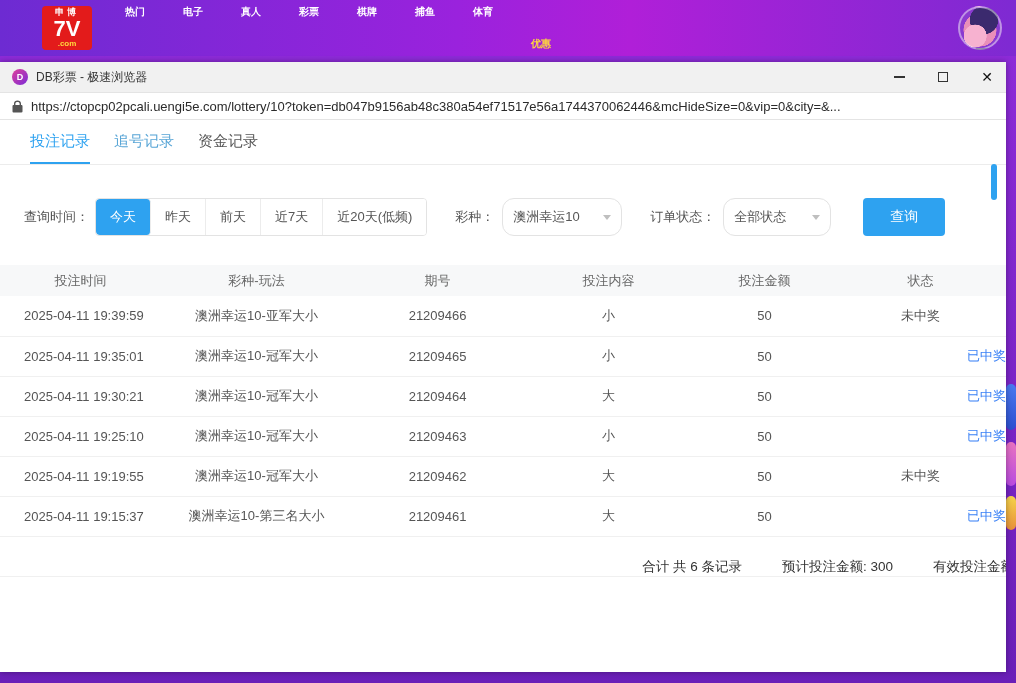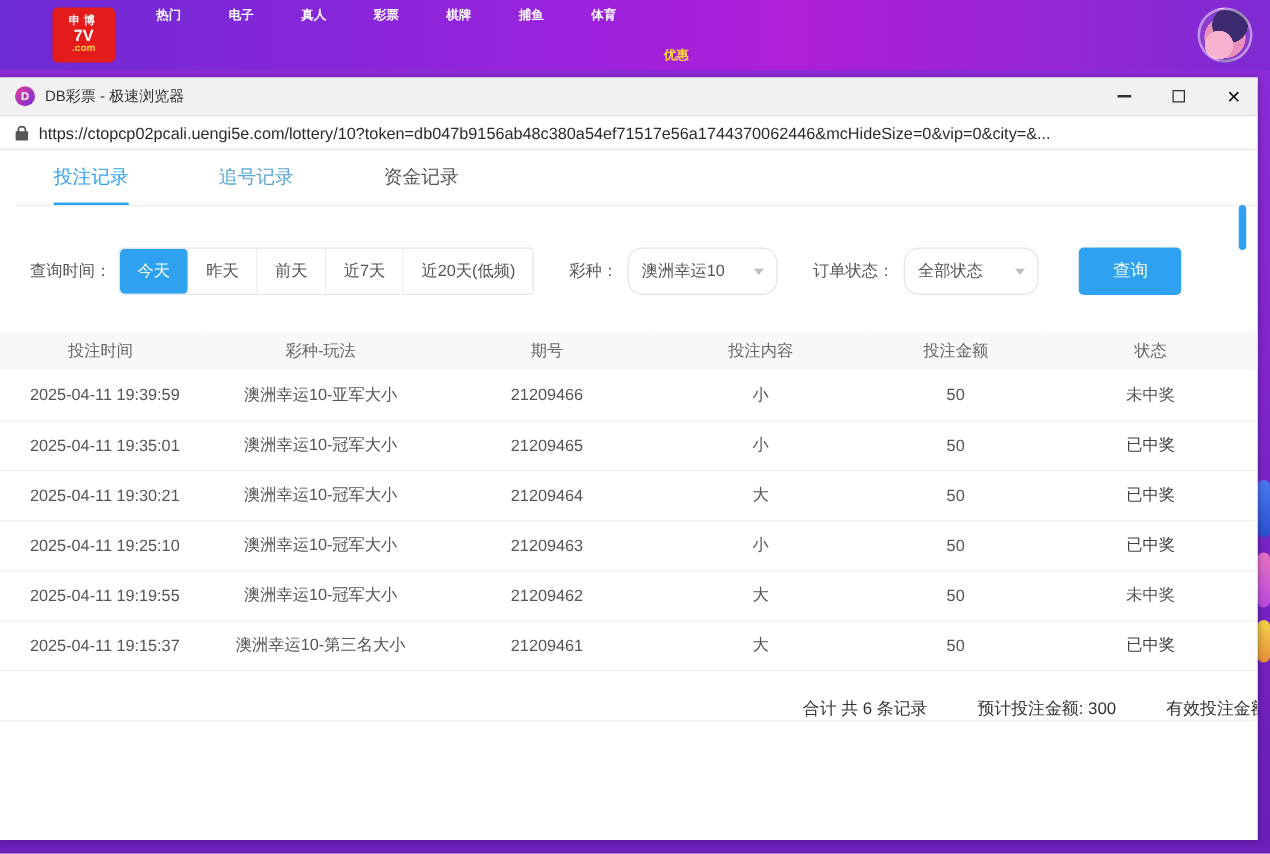--- a/index.html
+++ b/index.html
@@ -5,21 +5,21 @@
   * { margin:0; padding:0; box-sizing:border-box; }
   html,body { width:1016px; height:683px; overflow:hidden; }
   body { font-family:"Liberation Sans","DejaVu Sans",sans-serif; background:#fff; position:relative; }
 
   
   .topnav { height:56px; background:linear-gradient(90deg,#6d2bd2 0%,#9a22dd 45%,#b01fd8 62%,#7e2ad2 100%);
             display:flex; align-items:center; }
   .logo { margin-left:42px; width:50px; height:44px; background:#e31b1b; border-radius:4px;
           color:#fff; display:flex; flex-direction:column; align-items:center; justify-content:center; line-height:1.05; }
   .logo .l-top { font-size:9px; letter-spacing:3px; font-weight:bold; }
-  .logo .l-main { font-size:13px; font-weight:bold; color:#fff; }
+  .logo .l-main { font-size:22px; font-weight:bold; color:#fff; }
   .logo .l-sub { font-size:8px; color:#ffd83d; font-weight:bold; }
   .nav-items { display:flex; margin-left:14px; }
   .nav-item { padding:0 19px; font-size:10px; font-weight:bold; color:#fff; height:56px;
               display:flex; align-items:center; cursor:pointer; }
   .nav-item.highlight { color:#ffd83d;margin-top:32px; }
   .avatar { margin-left:auto; margin-right:14px; width:44px; height:44px; border-radius:50%;
             border:2px solid rgba(255,255,255,.45);
             background:
               radial-gradient(circle at 38% 70%, #f7b2d0 0 30%, transparent 31%),
               radial-gradient(circle at 60% 30%, #3b2a6e 0 38%, transparent 39%),
@@ -46,21 +46,21 @@
   .closex { font-size:14px; color:#111; line-height:1; }
 
   .urlbar { height:28px; background:#fff; border-top:1px solid #e4e4e4; border-bottom:1px solid #e4e4e4;
             display:flex; align-items:center; padding:0 12px; gap:8px; flex:none; }
   .lock { flex:none; display:flex; }
   .url-text { font-size:13px; color:#2b2b2b; white-space:nowrap; overflow:hidden; }
 
   .content { flex:1; background:#fff; position:relative; overflow:hidden; }
 
   
-  .tabs { display:flex; gap:72px; padding:0 30px; height:45px; align-items:stretch; border-bottom:1px solid #ececec;margin-left:13px; }
+  .tabs { display:flex; gap:24px; padding:0 30px; height:45px; align-items:stretch; border-bottom:1px solid #ececec; }
   .tab { display:flex; align-items:center; font-size:15px; color:#555; border-bottom:2px solid transparent; cursor:pointer; }
   .tab.active { color:#2ea2f0; border-bottom-color:#2ea2f0; }
   .tab.alt { color:#58a5d6; }
 
   .scroll-thumb { position:absolute; right:9px; top:44px; width:6px; height:36px; background:#2ea2f0; border-radius:3px; }
 
   
   .filters { display:flex; align-items:center; padding:0 24px; margin-top:33px; font-size:13px; color:#555; }
   .flabel { white-space:nowrap; }
   .time-group { display:flex; border:1px solid #e3e3e3; border-radius:4px; overflow:hidden; margin-left:6px; }
@@ -77,21 +77,21 @@
   .gap26 { margin-left:28px; }
   .search-btn { margin-left:32px; background:#2ea2f0; color:#fff; border:none; border-radius:4px;
                 padding:10px 27px; font-size:14px; cursor:pointer; font-family:inherit; }
 
   
   table { width:100%; border-collapse:collapse; margin-top:29px; font-size:13px; table-layout:fixed; }
   thead th { background:#f7f8f9; color:#666; font-weight:normal; height:31px; }
   tbody td { height:40px; border-bottom:1px solid #f0f0f0; color:#555; text-align:center; }
   thead th, tbody td { overflow:hidden; white-space:nowrap; }
   td.c-time { text-align:left; padding-left:24px; }
-  td.won { color:#404040; }
+  td.won { color:#3b82f6;text-align:right; }
 
   
   .summary { display:flex; justify-content:flex-end; align-items:flex-end; gap:40px; height:40px;
              border-bottom:1px solid #f0f0f0; font-size:13.5px; color:#333; }
   .summary .clip { max-width:73px; overflow:hidden; white-space:nowrap; }
 </style>
 </head>
 <body>
 
 <div class="topnav">

